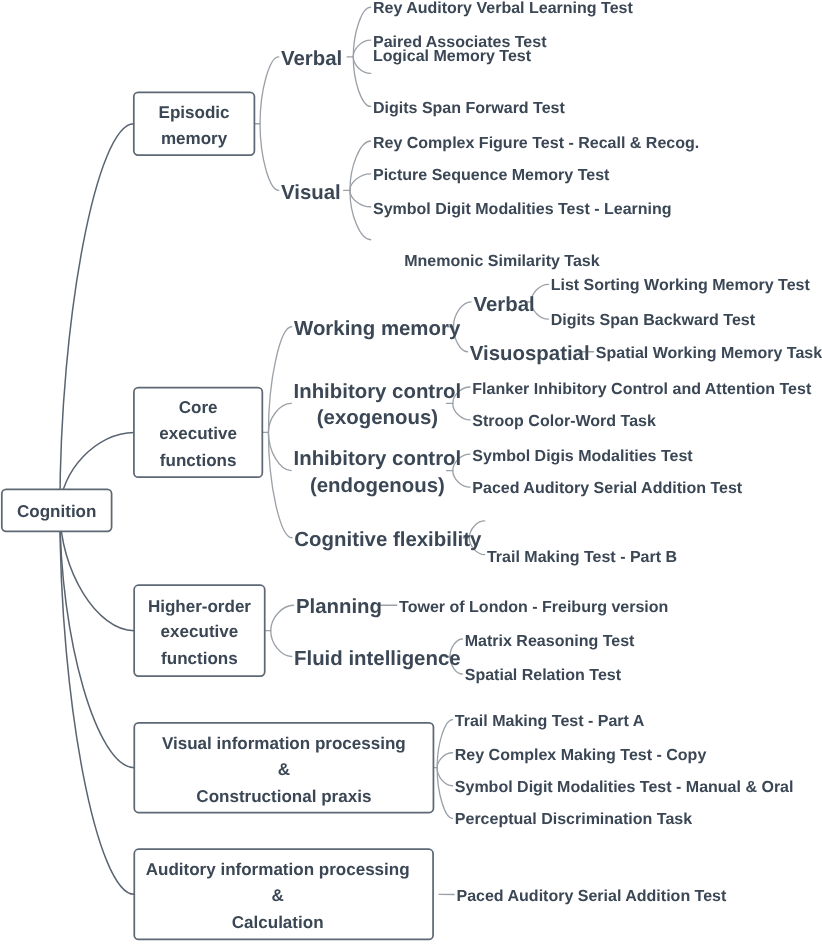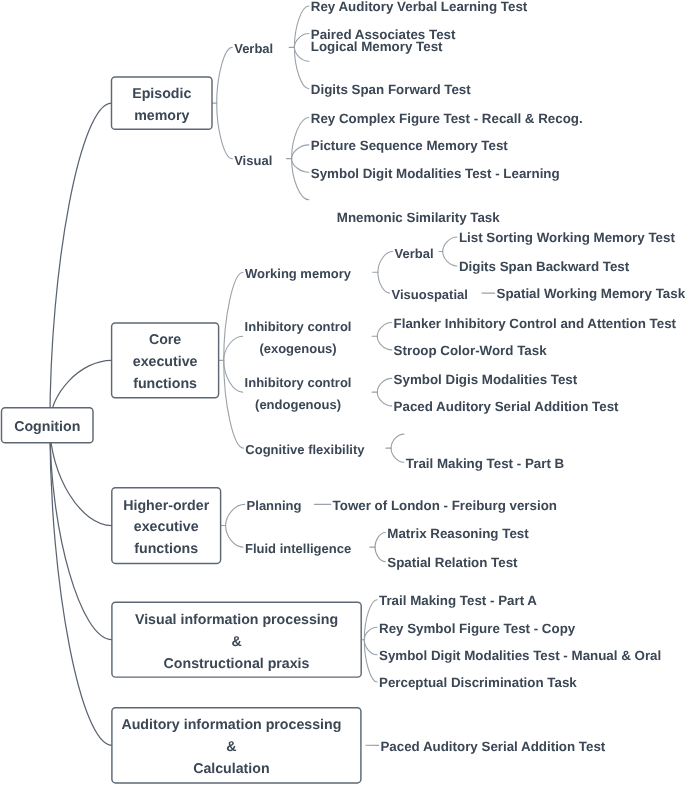--- a/index.html
+++ b/index.html
@@ -6,21 +6,21 @@
   html,body{margin:0;padding:0;background:#ffffff;}
   body{width:685px;height:787px;overflow:hidden;
        font-family:"Liberation Sans",sans-serif;-webkit-font-smoothing:antialiased;text-rendering:geometricPrecision;}
   #stage{position:relative;width:685px;height:787px;background:#fff;overflow:hidden;}
   svg#links{position:absolute;left:0;top:0;width:685px;height:787px;}
   .node-box{position:absolute;box-sizing:border-box;
             color:#3b4755;font-weight:bold;font-size:14.2px;
             display:flex;align-items:center;justify-content:center;
             text-align:center;line-height:21.9px;white-space:pre;z-index:3;}
   .node-box > span{position:relative;top:2.9px;}
-  .glabel{position:absolute;color:#3b4755;font-weight:bold;font-size:13px;
+  .glabel{position:absolute;color:#3b4755;font-weight:bold;font-size:17px;
           line-height:22.3px;white-space:pre;text-align:center;
           transform:translateY(-50%);margin-top:2.0px;z-index:3;}
   .leaf{position:absolute;color:#3b4755;font-weight:bold;font-size:13.35px;
         line-height:16px;white-space:nowrap;transform:translateY(-50%);
         margin-top:1.35px;z-index:3;}
 </style>
 </head>
 <body>
 
 <div id="stage">
@@ -124,17 +124,17 @@
   <div class="leaf" style="left:496.5px;top:293.10px;">Spatial Working Memory Task</div>
   <div class="leaf" style="left:393.6px;top:322.50px;">Flanker Inhibitory Control and Attention Test</div>
   <div class="leaf" style="left:393.6px;top:349.90px;">Stroop Color-Word Task</div>
   <div class="leaf" style="left:393.6px;top:378.40px;">Symbol Digis Modalities Test</div>
   <div class="leaf" style="left:393.6px;top:405.90px;">Paced Auditory Serial Addition Test</div>
   <div class="leaf" style="left:405.8px;top:462.20px;">Trail Making Test - Part B</div>
   <div class="leaf" style="left:332.6px;top:504.40px;">Tower of London - Freiburg version</div>
   <div class="leaf" style="left:387.3px;top:532.50px;">Matrix Reasoning Test</div>
   <div class="leaf" style="left:387.3px;top:561.70px;">Spatial Relation Test</div>
   <div class="leaf" style="left:379.0px;top:599.70px;">Trail Making Test - Part A</div>
-  <div class="leaf" style="left:379.0px;top:627.30px;">Rey Symbol Figure Test - Copy</div>
+  <div class="leaf" style="left:379.0px;top:627.30px;">Rey Complex Making Test - Copy</div>
   <div class="leaf" style="left:379.0px;top:654.80px;">Symbol Digit Modalities Test - Manual &amp; Oral</div>
   <div class="leaf" style="left:379.0px;top:682.00px;">Perceptual Discrimination Task</div>
   <div class="leaf" style="left:380.4px;top:745.40px;">Paced Auditory Serial Addition Test</div>
 </div>
 
 </body></html>

